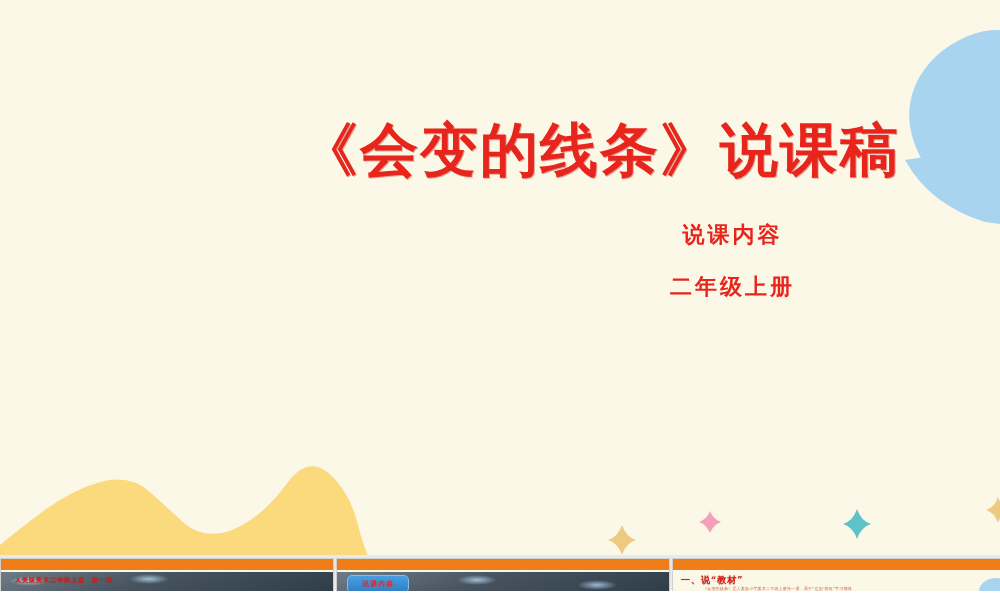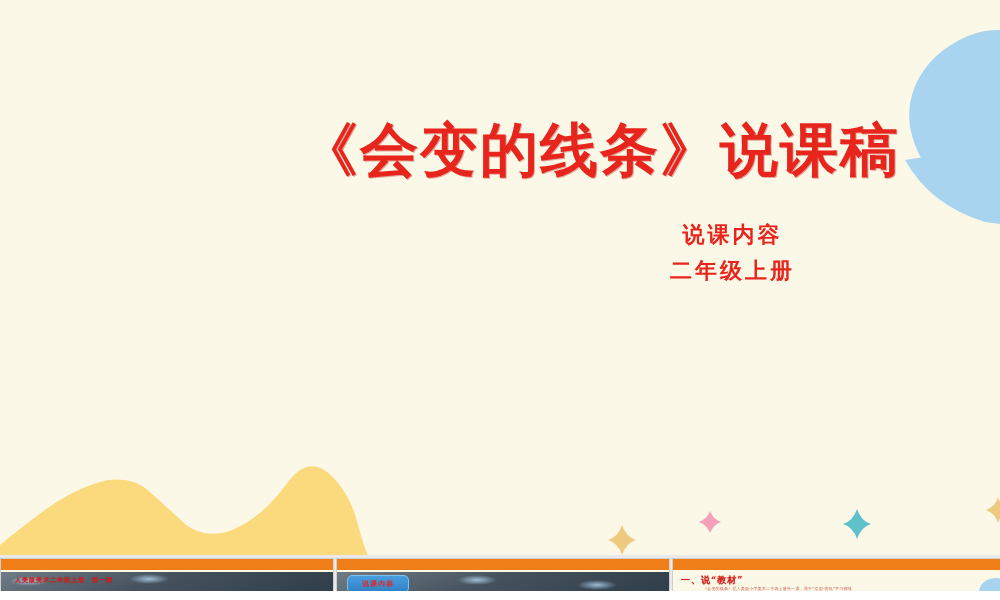--- a/index.html
+++ b/index.html
@@ -64,21 +64,21 @@
 
   .subtitle-line {
     font-family: "DejaVu Serif", "Liberation Serif", serif;
     font-size: 22px;
     font-weight: bold;
     color: #e8251c;
     letter-spacing: 3px;
     line-height: 1.1;
   }
   .subtitle-line.second {
-    margin-top: 12px;
+    margin-top: 28px;
   }
 
   
   #thumb-strip {
     position: absolute;
     left: 0;
     top: 555px;
     width: 1000px;
     height: 35px;
     background: #e9e9e9;

